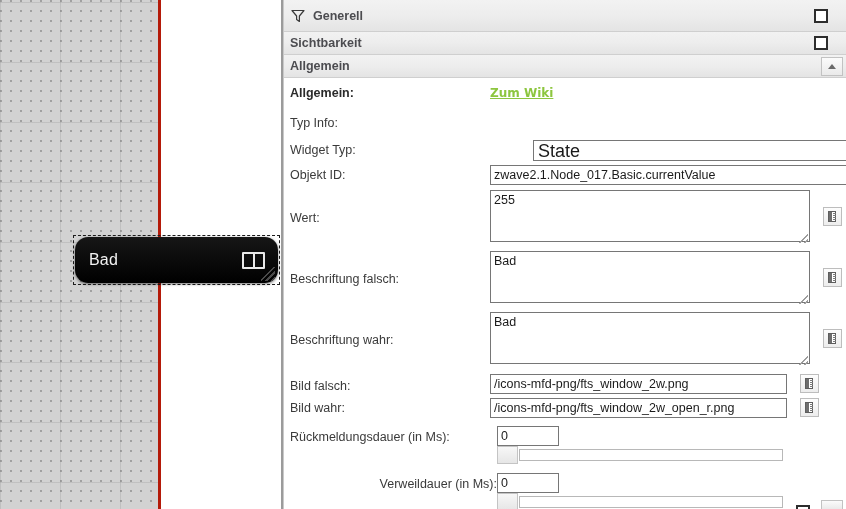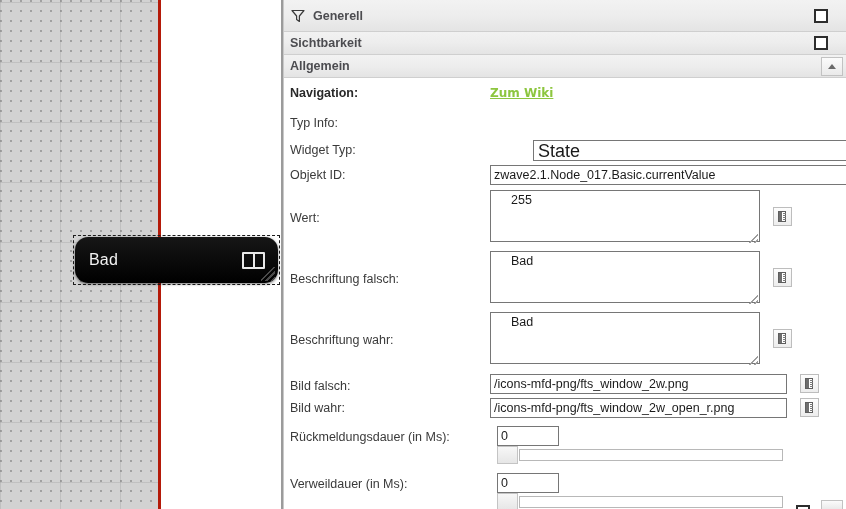--- a/index.html
+++ b/index.html
@@ -253,29 +253,29 @@
     color: #1a1a1a;
     padding: 0 3px;
     border-radius: 0;
   }
   input.wide-overflow { width: 370px; }
   input.f-img { width: 297px; }
   input.f-num { width: 62px; }
 
   textarea.f-area {
     box-sizing: border-box;
-    width: 270px;
+    width: 320px;
     height: 52px;
     resize: none;
     font-size: 12.5px;
     font-family: "Liberation Sans", "DejaVu Sans", sans-serif;
     border: 1px solid #767676;
     background: #fff;
     color: #1a1a1a;
-    padding: 2px 20px;
+    padding: 2px 3px;
     border-radius: 0;
     line-height: 15px;
     overflow: hidden;
   }
   .ta-wrap { position: relative; display: inline-block; }
   .ta-grip {
     position: absolute;
     right: 2px; bottom: 2px;
     width: 9px; height: 9px;
     pointer-events: none;
@@ -406,21 +406,21 @@
       <span class="sh-title">Allgemein</span>
       <span class="sh-spacer"></span>
       <span class="hdr-btn">
         <span class="tri-up"></span>
       </span>
     </div>
 
     <div class="form-area">
 
       <div class="row" style="padding-top:8px;">
-        <div class="lbl bold">Navigation:</div>
+        <div class="lbl bold">Allgemein:</div>
         <div class="ctl">
           <span class="wiki-link">Zum Wiki</span>
         </div>
       </div>
 
       <div class="row" style="padding-top:6px;">
         <div class="lbl" style="padding-top:9px;">Typ Info:</div>
       </div>
 
       <div class="row" style="padding-top:9px;">
@@ -506,21 +506,21 @@
         <div class="ctl">
           <input class="f-text f-num" type="text" value="0" style="">
           <span class="slider">
             <span class="track"></span>
             <span class="thumb"></span>
           </span>
         </div>
       </div>
 
       <div class="row" style="padding-top:9px;">
-        <div class="lbl" style="width:207px;flex:0 0 207px;padding-top:4px;">Verweildauer (in Ms):</div>
+        <div class="lbl" style="width:207px;flex:0 0 207px;padding-top:4px;text-align:right;">Verweildauer (in Ms):</div>
         <div class="ctl">
           <input class="f-text f-num" type="text" value="0" style="">
           <span class="slider">
             <span class="track"></span>
             <span class="thumb"></span>
           </span>
         </div>
       </div>
 
     </div>

